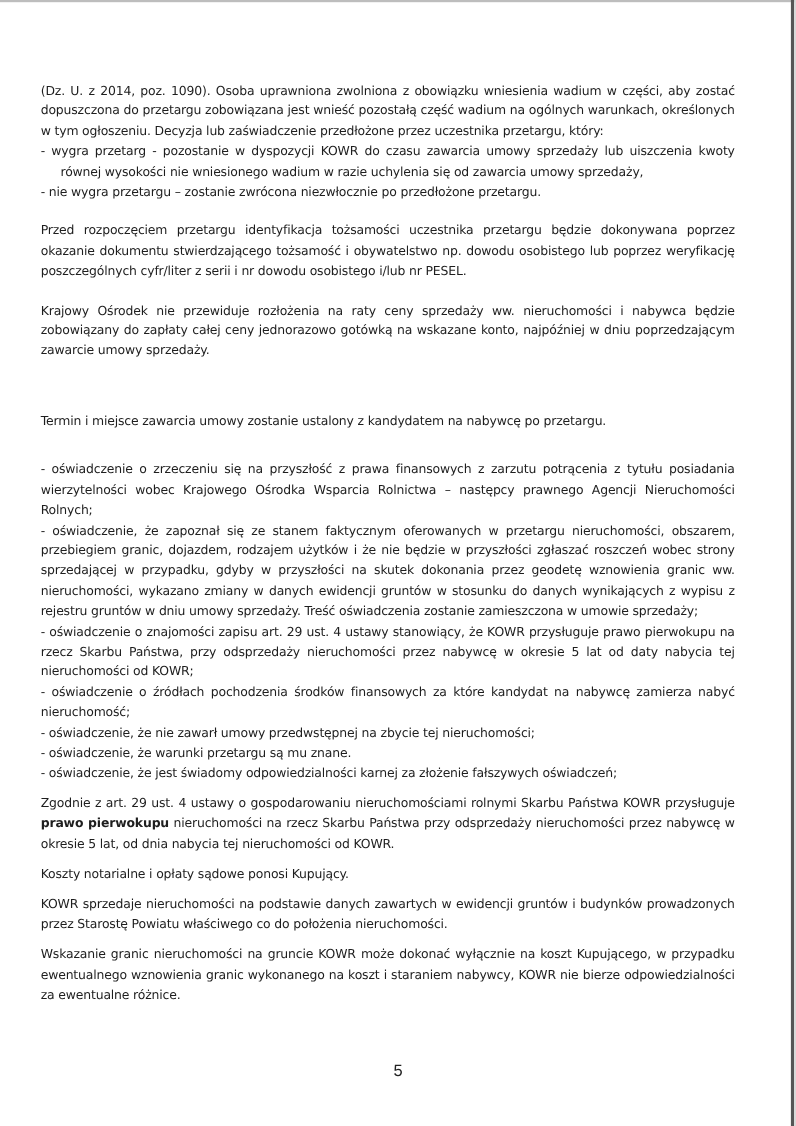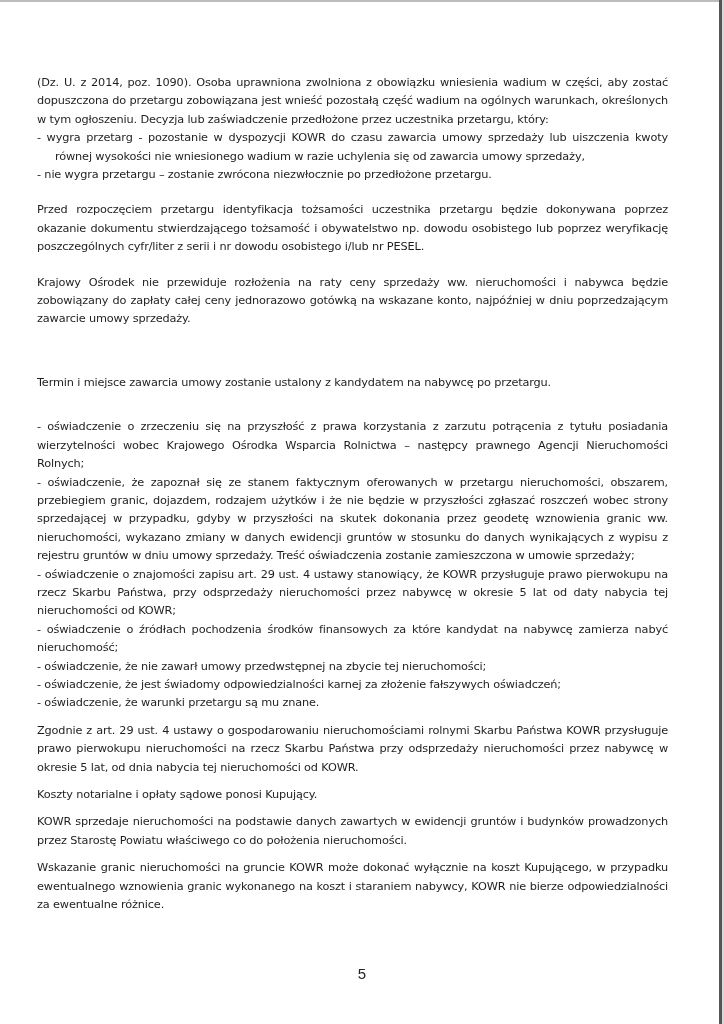--- a/index.html
+++ b/index.html
@@ -9,21 +9,21 @@
   .page-border-right { position: absolute; right: 2px; top: 0; width: 3px; height: 1024px; background: #555; }
   .page-border-right2 { position: absolute; right: 0; top: 0; width: 2px; height: 1024px; background: #d8d8d8; }
   .content { position: absolute; left: 37px; top: 74px; width: 631px; font-size: 11.3px; line-height: 18.4px; letter-spacing: -0.15px; }
   p { margin: 0; text-align: justify; }
   .gap { height: 17px; }
   .gap-sm { height: 9px; }
   .gap-lg { height: 36px; }
   .hang { padding-left: 12px; text-indent: -12px; }
   .heading { font-weight: bold; font-size: 11.5px; }
   .bullet { text-align: justify; }
-  b { font-weight: normal; margin-top: 16px; }
+  b { font-weight: bold; margin-top: 16px; }
   .page-number { position: absolute; left: 0; width: 724px; top: 965px; text-align: center;
                  font-family: "Liberation Sans", sans-serif; font-size: 15px; color: #222; }
 </style>
 </head>
 <body>
 
 <div class="page-border-top"></div>
 <div class="page-border-right"></div>
 <div class="page-border-right2"></div>
 
@@ -38,27 +38,27 @@
   <div class="gap"></div>
   <p>Krajowy Ośrodek nie przewiduje rozłożenia na raty ceny sprzedaży ww. nieruchomości i nabywca będzie zobowiązany do zapłaty całej ceny jednorazowo gotówką na wskazane konto, najpóźniej w dniu poprzedzającym zawarcie umowy sprzedaży.</p>
 
   <div class="gap-lg"></div>
   <div class="gap-sm"></div>
   <p>Termin i miejsce zawarcia umowy zostanie ustalony z kandydatem na nabywcę po przetargu.</p>
 
   <div class="gap"></div>
   <div class="gap-sm"></div>
 
-  <p class="bullet">- oświadczenie o zrzeczeniu się na przyszłość z prawa korzystania z zarzutu potrącenia z tytułu posiadania wierzytelności wobec Krajowego Ośrodka Wsparcia Rolnictwa – następcy prawnego Agencji Nieruchomości Rolnych;</p>
+  <p class="bullet">- oświadczenie o zrzeczeniu się na przyszłość z prawa finansowych z zarzutu potrącenia z tytułu posiadania wierzytelności wobec Krajowego Ośrodka Wsparcia Rolnictwa – następcy prawnego Agencji Nieruchomości Rolnych;</p>
   <p class="bullet">- oświadczenie, że zapoznał się ze stanem faktycznym oferowanych w przetargu nieruchomości, obszarem, przebiegiem granic, dojazdem, rodzajem użytków i że nie będzie w przyszłości zgłaszać roszczeń wobec strony sprzedającej w przypadku, gdyby w przyszłości na skutek dokonania przez geodetę wznowienia granic ww. nieruchomości, wykazano zmiany w danych ewidencji gruntów w stosunku do danych wynikających z wypisu z rejestru gruntów w dniu umowy sprzedaży. Treść oświadczenia zostanie zamieszczona w umowie sprzedaży;</p>
   <p class="bullet">- oświadczenie o znajomości zapisu art. 29 ust. 4 ustawy stanowiący, że KOWR przysługuje prawo pierwokupu na rzecz Skarbu Państwa, przy odsprzedaży nieruchomości przez nabywcę w okresie 5 lat od daty nabycia tej nieruchomości od KOWR;</p>
   <p class="bullet">- oświadczenie o źródłach pochodzenia środków finansowych za które kandydat na nabywcę zamierza  nabyć nieruchomość;</p>
   <p class="bullet">- oświadczenie, że nie zawarł umowy przedwstępnej na zbycie tej nieruchomości;</p>
+  <p class="bullet">- oświadczenie, że warunki przetargu są mu znane.</p>
   <p class="bullet">- oświadczenie, że jest świadomy odpowiedzialności karnej za złożenie fałszywych oświadczeń;</p>
-  <p class="bullet">- oświadczenie, że warunki przetargu są mu znane.</p>
 
   <div class="gap-sm"></div>
   <p><span>Zgodnie z art. 29 ust. 4 ustawy o gospodarowaniu nieruchomościami rolnymi Skarbu Państwa KOWR przysługuje </span><b>prawo pierwokupu</b><span> nieruchomości na rzecz Skarbu Państwa przy odsprzedaży nieruchomości przez nabywcę w okresie 5 lat, od dnia nabycia tej nieruchomości od KOWR.</span></p>
 
   <div class="gap-sm"></div>
   <p>Koszty notarialne i opłaty sądowe ponosi Kupujący.</p>
 
   <div class="gap-sm"></div>
   <p>KOWR sprzedaje nieruchomości na podstawie danych zawartych w ewidencji gruntów i budynków prowadzonych przez Starostę Powiatu właściwego co do położenia nieruchomości.</p>
 

